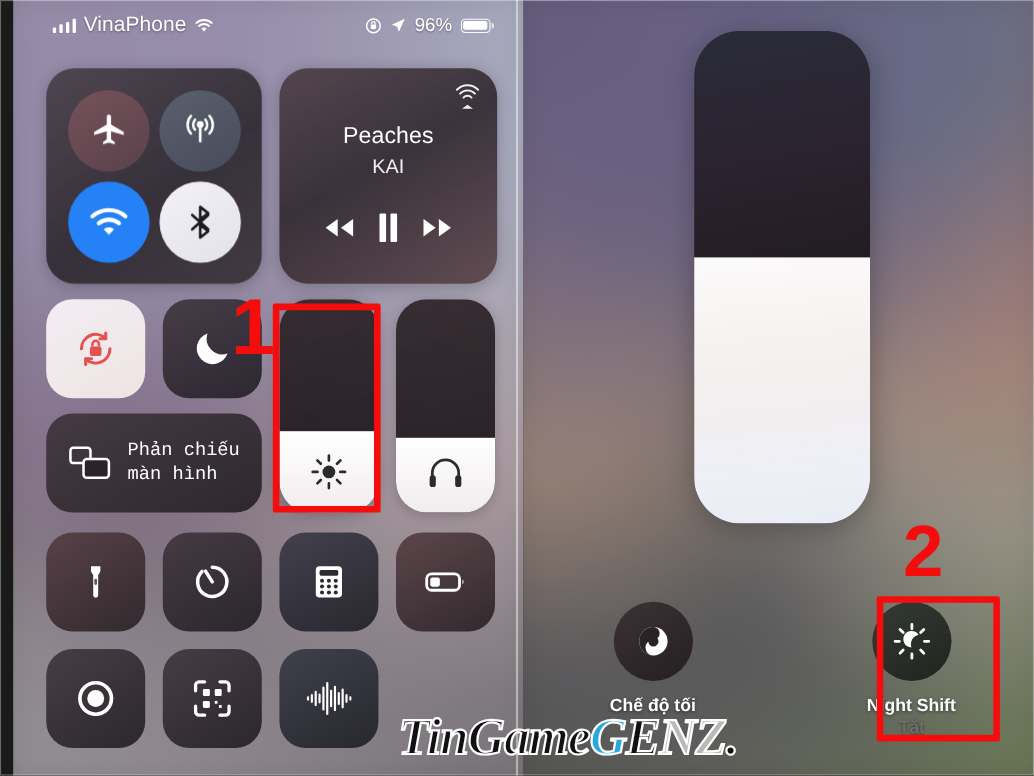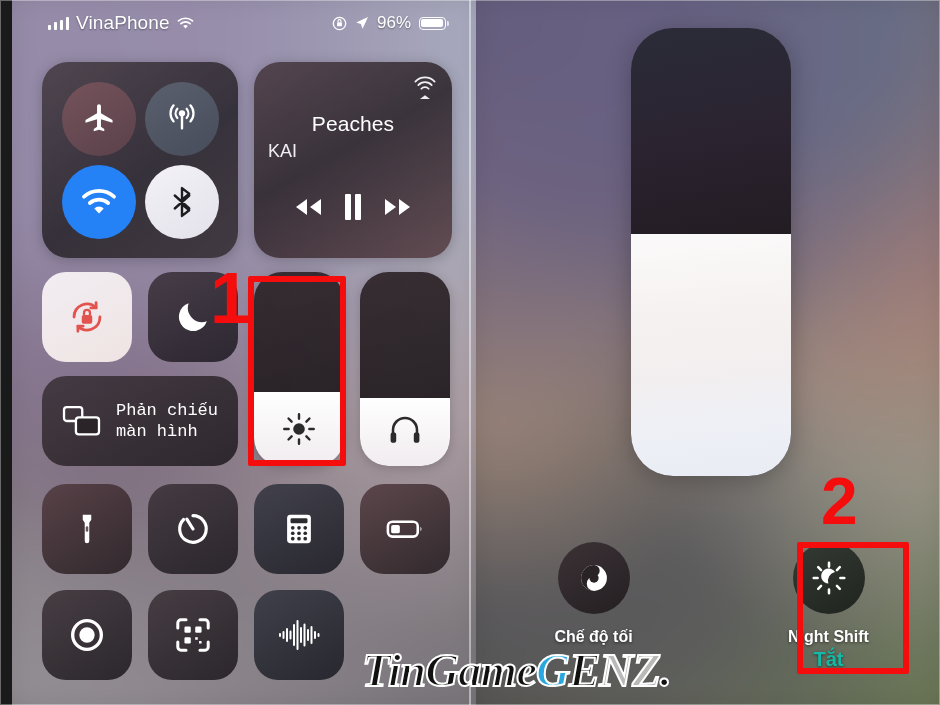--- a/index.html
+++ b/index.html
@@ -95,21 +95,21 @@
   .tg-off-warm { background: linear-gradient(150deg, rgba(120,84,92,.95), rgba(92,66,76,.95)); }
   .tg-off-cool { background: linear-gradient(150deg, rgba(92,98,112,.95), rgba(72,78,92,.95)); }
   .tg-on-blue  { background: #2581f6; }
   .tg-on-white { background: linear-gradient(150deg,#f3f2f7,#e3e1ea); }
 
   .nowplaying { width:198px; height:196px; padding:14px; position:relative;
     background: linear-gradient(150deg, rgba(68,52,58,.82), rgba(44,36,42,.88) 45%, rgba(78,50,54,.78));
   }
   .airplay { position:absolute; top:12px; right:14px; opacity:.92; }
   .np-title { text-align:center; color:#fff; font-size:21px; margin-top:36px; letter-spacing:.1px;}
-  .np-artist{ color:#f0eef0; font-size:18px; margin-top:5px; }
+  .np-artist{ text-align:center; color:#f0eef0; font-size:18px; margin-top:5px; }
   .np-controls { display:flex; align-items:center; justify-content:space-around; margin-top:30px; padding:0 14px; }
   .np-controls > div { cursor:pointer; }
 
   .cc-row2 { display:flex; gap:16px; margin-top:14px; align-items:flex-start; }
   .sq {
     width:90px; height:90px; border-radius:24px;
     display:flex; align-items:center; justify-content:center;
   }
   .sq-dark { background: linear-gradient(150deg, rgba(58,48,56,.85), rgba(34,30,38,.9)); }
   .sq-white{ background: linear-gradient(150deg,#f2edf3,#efe4e2); }
@@ -161,21 +161,21 @@
     display:flex; justify-content:space-around; align-items:flex-start;
   }
   .dcell { width:120px; display:flex; flex-direction:column; align-items:center; }
   .dcircle { width:72px; height:72px; border-radius:50%;
     display:flex; align-items:center; justify-content:center; }
   .dc-dark  { background: linear-gradient(150deg,#3c3236,#241f22); }
   .dc-night { background: linear-gradient(150deg,#343a34,#20241f); }
   .dc-true  { background: #3b82f0; }
   .dlabel { color:#fff; font-size:16px; font-weight:600; margin-top:12px; text-align:center;
     text-shadow: 0 1px 3px rgba(0,0,0,.55); line-height:1.35; }
-  .dstate { color:#14b8a6; font-size:20px; font-weight:700; text-align:center;
+  .dstate { color:#737373; font-size:16px; font-weight:400; text-align:center;
     text-shadow: 0 1px 3px rgba(0,0,0,.55); }
 
   
   .ann-box { position:absolute; border:6px solid #f50d0d; z-index:40; border-radius:2px; }
   .ann-num { position:absolute; color:#f50d0d; font-weight:bold; z-index:41;
     font-family:"Liberation Sans", sans-serif; line-height:1; }
 
   
   .watermark { position:absolute; left:330px; bottom:8px; z-index:70;
     font-family:"Liberation Serif", serif; font-style:italic; font-weight:bold;

